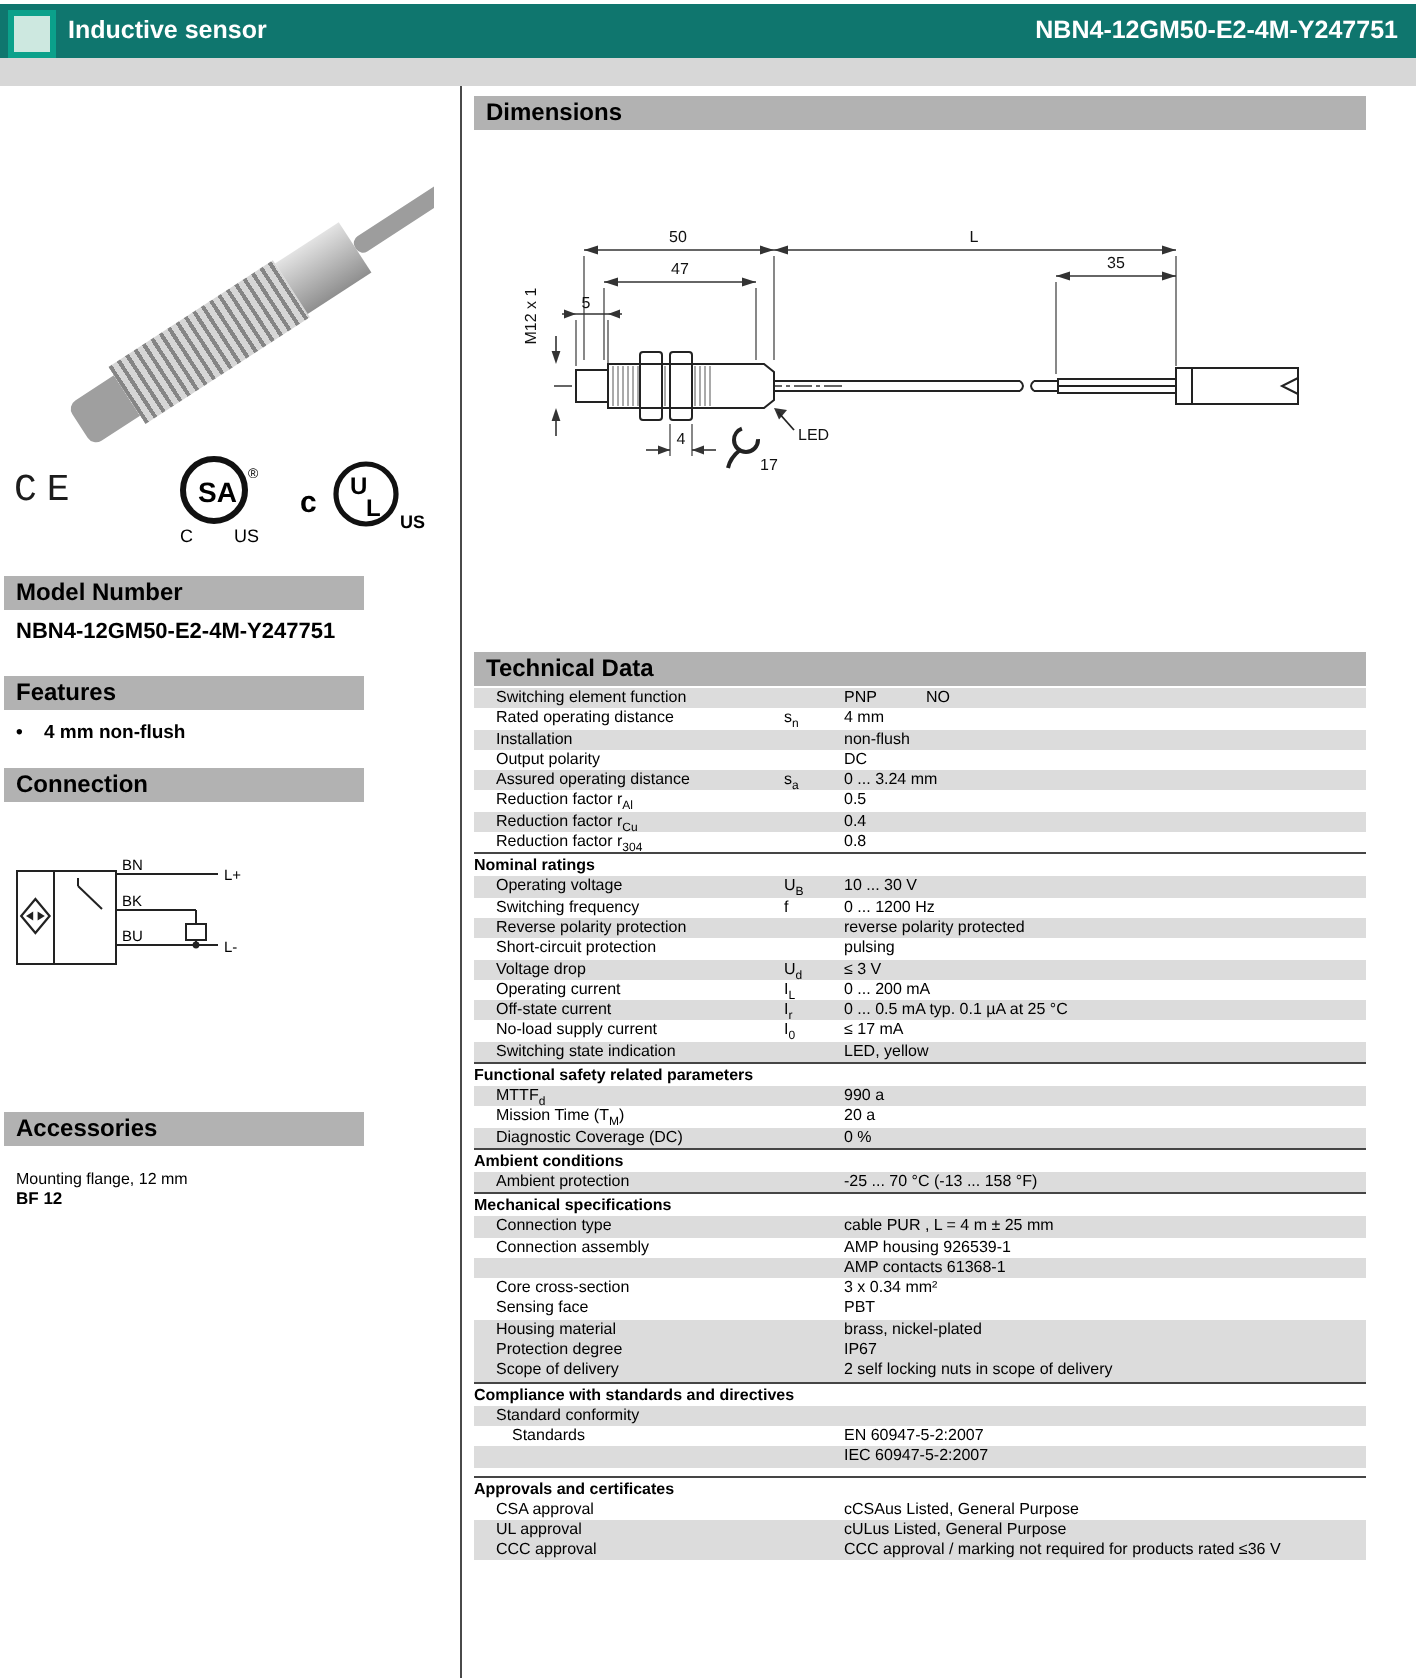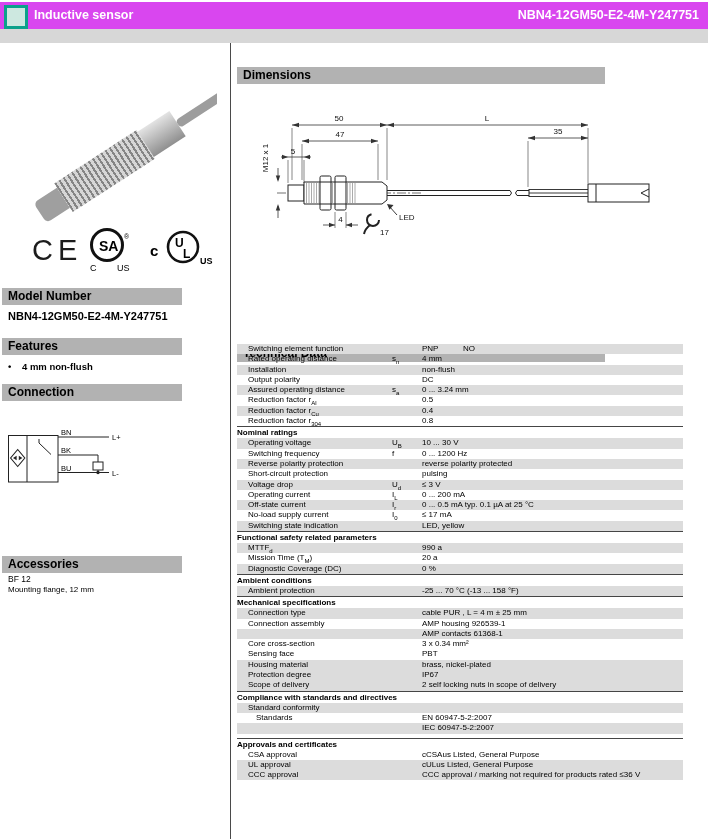--- a/index.html
+++ b/index.html
@@ -1,52 +1,52 @@
 <!DOCTYPE html>
 <html><head>
 <meta charset="utf-8">
 <style>
   html,body{margin:0;padding:0;}
   body{
     width:708px;height:839px;position:relative;background:#ffffff;
     font-family:"Liberation Sans", sans-serif;color:#000;overflow:hidden;
   }
   
-  .topbar{position:absolute;left:0;top:2px;width:708px;height:27px;background:#d946ef;}
+  .topbar{position:absolute;left:0;top:2px;width:708px;height:27px;background:#0f766e;}
   .brandsq{position:absolute;left:4px;top:3px;width:18px;height:18px;background:#cde8e0;border:3px solid #0ba18b;}
   .toptitle{position:absolute;left:34px;top:6px;font-size:12.5px;font-weight:bold;color:#fff;}
   .topmodel{position:absolute;right:9px;top:6px;font-size:12.5px;font-weight:bold;color:#fff;}
   .substrip{position:absolute;left:0;top:29px;width:708px;height:14px;background:#d7d7d7;}
   .vdivider{position:absolute;left:230px;top:43px;width:1px;height:796px;background:#4a4a4a;}
 
   
   .bar{position:absolute;background:#b2b2b2;font-weight:bold;font-size:12px;line-height:17px;
        padding-left:6px;box-sizing:border-box;height:17px;color:#000;}
   .bar.left{left:2px;width:180px;}
-  .bar.right{left:237px;width:368px;margin-top:19px;}
+  .bar.right{left:237px;width:446px;}
 
   
   .modelvalue{position:absolute;left:8px;top:310px;font-size:11px;font-weight:bold;}
   .featureline{position:absolute;left:8px;top:361px;font-size:9.5px;font-weight:bold;}
   .featureline .dot{display:inline-block;width:14px;}
-  .accname{position:absolute;left:8px;top:574px;font-size:8.5px;font-weight:normal;}
+  .accname{position:absolute;left:8px;top:594px;font-size:8.5px;font-weight:bold;}
   .accdesc{position:absolute;left:8px;top:585px;font-size:8px;}
 
   
   .photo{position:absolute;left:12px;top:58px;width:205px;height:172px;overflow:hidden;}
   .sensor{position:absolute;left:28px;top:138px;width:300px;height:34px;
           transform-origin:0 50%;transform:rotate(-33deg);}
   .sensor .tip{position:absolute;left:0;top:5px;width:28px;height:24px;background:#9f9f9f;border-radius:5px 0 0 5px;}
   .sensor .threads{position:absolute;left:28px;top:0;width:98px;height:34px;
           background:repeating-linear-gradient(90deg,#858585 0 2px,#d6d6d6 2px 5px);}
   .sensor .cap{position:absolute;left:126px;top:2px;width:38px;height:30px;
           background:linear-gradient(180deg,#e3e3e3,#8f8f8f);}
   .sensor .cable{position:absolute;left:164px;top:13px;width:140px;height:9px;background:#9d9d9d;border-radius:4px;}
 
-  .cemark{position:absolute;left:32px;top:234px;font-size:29px;letter-spacing:5px;color:#1c1c1c;}
+  .cemark{position:absolute;left:7px;top:234px;font-size:19px;letter-spacing:5px;color:#1c1c1c;font-family:Liberation Mono, monospace;}
   .csamark{position:absolute;left:86px;top:226px;}
   .culmark{position:absolute;left:150px;top:228px;}
 
   
   .connsvg{position:absolute;left:8px;top:428px;}
   .dimsvg{position:absolute;left:237px;top:70px;}
 
   
   #tdtable{position:absolute;left:237px;top:344px;width:446px;}
   .tsec{font-weight:bold;font-size:8px;height:11px;line-height:11px;border-top:1px solid #454545;background:#fff;}

